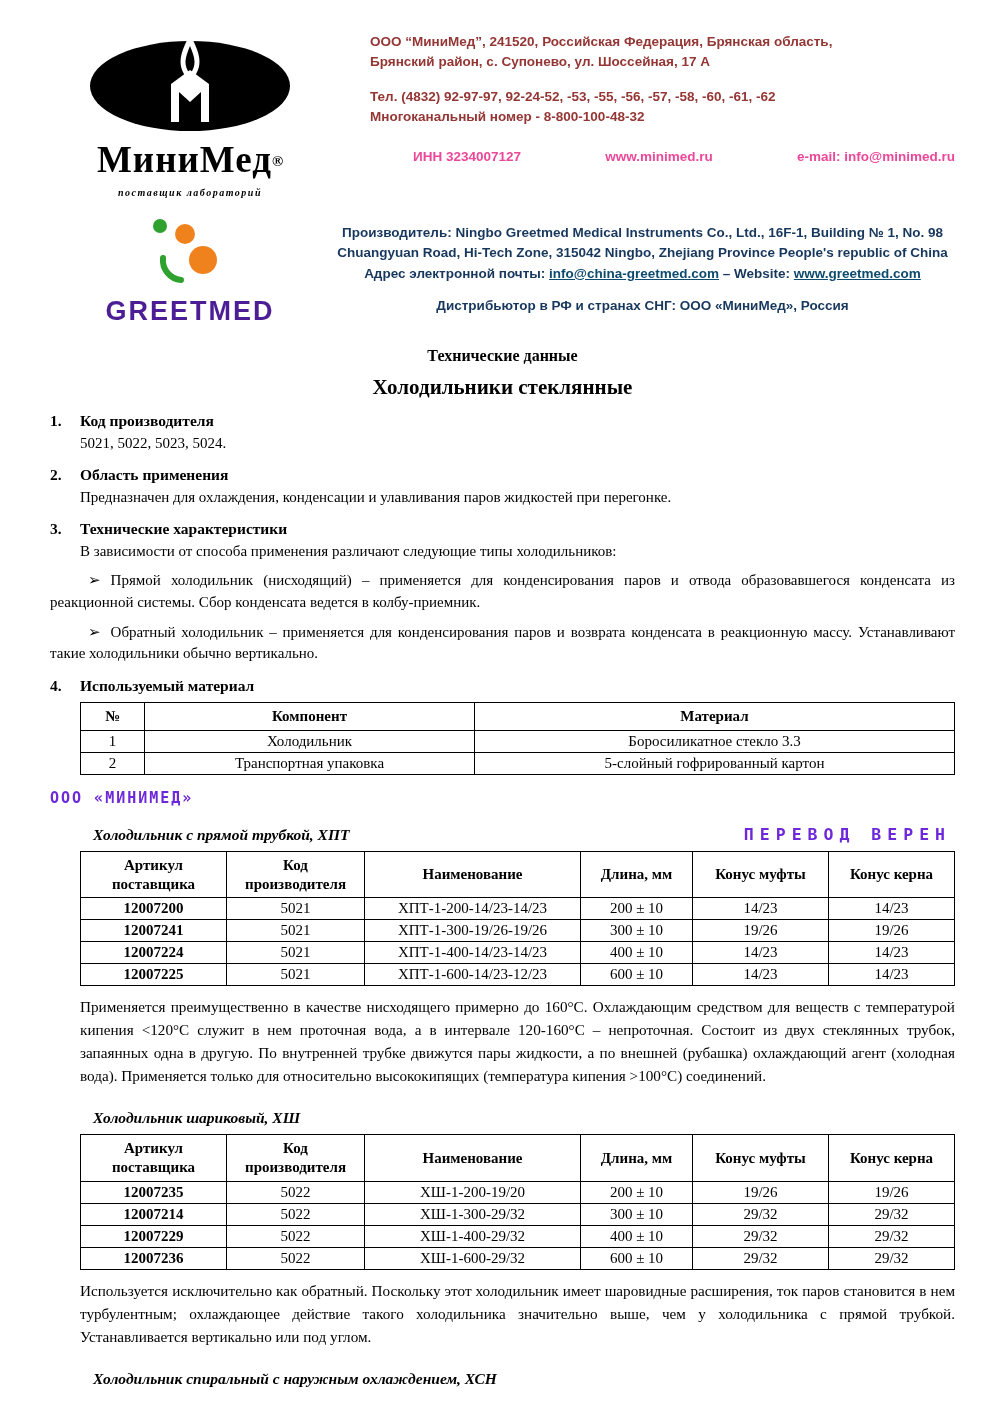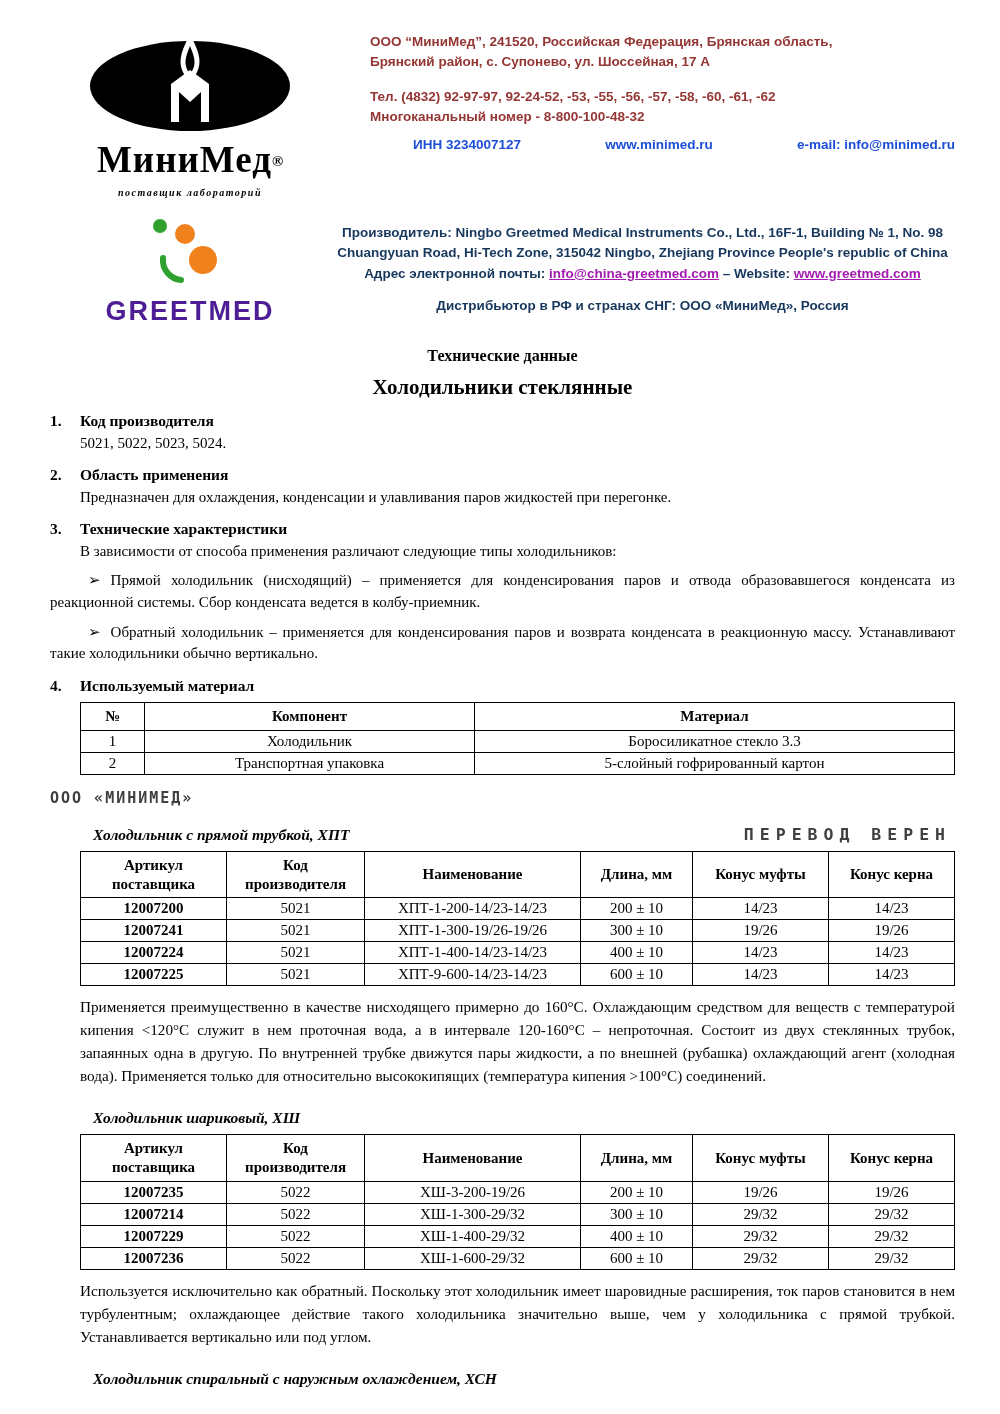--- a/index.html
+++ b/index.html
@@ -9,28 +9,28 @@
 
   
   .hdr { display:flex; gap:40px; }
   .mm-logo { width:280px; flex:0 0 auto; text-align:center; padding-top:6px; }
   .mm-brand-row { margin-top:2px; }
   .mm-brand { font-family:"Liberation Serif", serif; font-weight:bold; font-size:37px; letter-spacing:1px; }
   .mm-reg { font-weight:bold; font-size:15px; vertical-align:super; }
   .mm-tagline { margin-top:6px; font-weight:bold; font-style:italic; font-size:10px; letter-spacing:1.5px; }
   .contact { flex:1; font-family:"Liberation Sans", sans-serif; font-weight:bold; font-size:13.5px; color:#943634; line-height:1.5; padding-top:6px; }
   .contact .phones { margin-top:14px; }
-  .inn-row { display:flex; justify-content:space-between; color:#1d4ed8; margin-top:8px;padding-left:43px; }
+  .inn-row { display:flex; justify-content:space-between; color:#ec4899; margin-top:20px;padding-left:43px; }
 
   
   .mfr { display:flex; margin-top:14px; align-items:center; }
   .gm-logo { width:280px; flex:0 0 auto; text-align:center; }
   .gm-text { font-family:"Liberation Sans", sans-serif; font-weight:bold; font-size:27px; letter-spacing:2px; color:#4c1d95; margin-top:-4px; }
   .producer { flex:1; text-align:center; font-family:"Liberation Sans", sans-serif; font-weight:bold; font-size:13.5px; color:#17375D; line-height:1.5; }
-  .lnk { color:#a21caf; text-decoration:underline; cursor:pointer; }
+  .lnk { color:#0c4a6e; text-decoration:underline; cursor:pointer; }
   .distrib { margin-top:12px;text-align:center; }
 
   
   .doc-subtitle { text-align:center; font-weight:bold; font-size:16px; margin-top:20px; }
   .doc-title { text-align:center; font-weight:bold; font-size:21px; margin-top:10px; font-family:"Liberation Serif", serif; }
 
   
   .sec { margin-top:12px; }
   .sec-head { font-weight:bold; font-size:15.5px; }
   .sec-num { display:inline-block; width:30px; }
@@ -43,21 +43,21 @@
   table { border-collapse:collapse; width:100%; font-size:15px; }
   th, td { border:1px solid #000; text-align:center; padding:2px 6px; vertical-align:middle; }
   th { font-weight:bold; padding:4px 6px; line-height:1.25; }
   .prod tbody td:first-child { font-weight:bold; }
   .c-num { width:64px; } .c-comp { width:330px; }
   .p1 { width:146px; } .p2 { width:138px; } .p3 { width:216px; } .p4 { width:112px; } .p5 { width:136px; }
 
   
   .row-split { display:flex; justify-content:space-between; align-items:baseline; }
   .mt14 { margin-top:14px; } .mt18 { margin-top:18px; } .mt22 { margin-top:22px; }
-  .stamp { color:#404040; font-family:"DejaVu Sans Mono", monospace; font-weight:bold; }
+  .stamp { color:#6d28d9; font-family:"DejaVu Sans Mono", monospace; font-weight:bold; }
   .stamp1 { font-size:15px; letter-spacing:2px; }
   .stamp2 { font-size:16.5px; letter-spacing:6px; margin-right:4px; }
   .sub-title { margin-left:43px; font-weight:bold; font-style:italic; font-size:15.5px; }
   .note { margin-left:30px; margin-top:10px; text-align:justify; font-size:15.2px; line-height:1.5; }
 </style>
 </head>
 <body>
 
 <div class="page">
 
@@ -226,21 +226,21 @@
             <td>12007224</td>
             <td>5021</td>
             <td>ХПТ-1-400-14/23-14/23</td>
             <td>400 ± 10</td>
             <td>14/23</td>
             <td>14/23</td>
           </tr>
           <tr>
             <td>12007225</td>
             <td>5021</td>
-            <td>ХПТ-9-600-14/23-14/23</td>
+            <td>ХПТ-1-600-14/23-12/23</td>
             <td>600 ± 10</td>
             <td>14/23</td>
             <td>14/23</td>
           </tr>
         </tbody>
     </table>
   </div>
 
   <p class="note">Применяется преимущественно в качестве нисходящего примерно до 160°С. Охлаждающим средством для веществ с температурой кипения &lt;120°С служит в нем проточная вода, а в интервале 120-160°С – непроточная. Состоит из двух стеклянных трубок, запаянных одна в другую. По внутренней трубке движутся пары жидкости, а по внешней (рубашка) охлаждающий агент (холодная вода). Применяется только для относительно высококипящих (температура кипения &gt;100°С) соединений.</p>
 
@@ -263,21 +263,21 @@
             <th>Наименование</th>
             <th>Длина, мм</th>
             <th>Конус муфты</th>
             <th>Конус керна</th>
           </tr>
         </thead>
       <tbody>
           <tr>
             <td>12007235</td>
             <td>5022</td>
-            <td>ХШ-3-200-19/26</td>
+            <td>ХШ-1-200-19/20</td>
             <td>200 ± 10</td>
             <td>19/26</td>
             <td>19/26</td>
           </tr>
           <tr>
             <td>12007214</td>
             <td>5022</td>
             <td>ХШ-1-300-29/32</td>
             <td>300 ± 10</td>
             <td>29/32</td>

